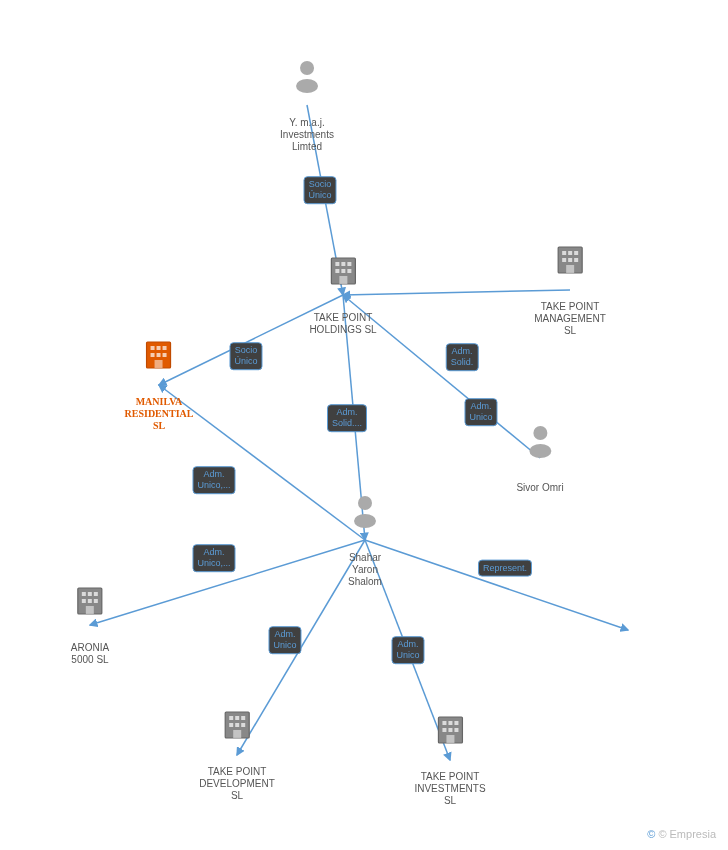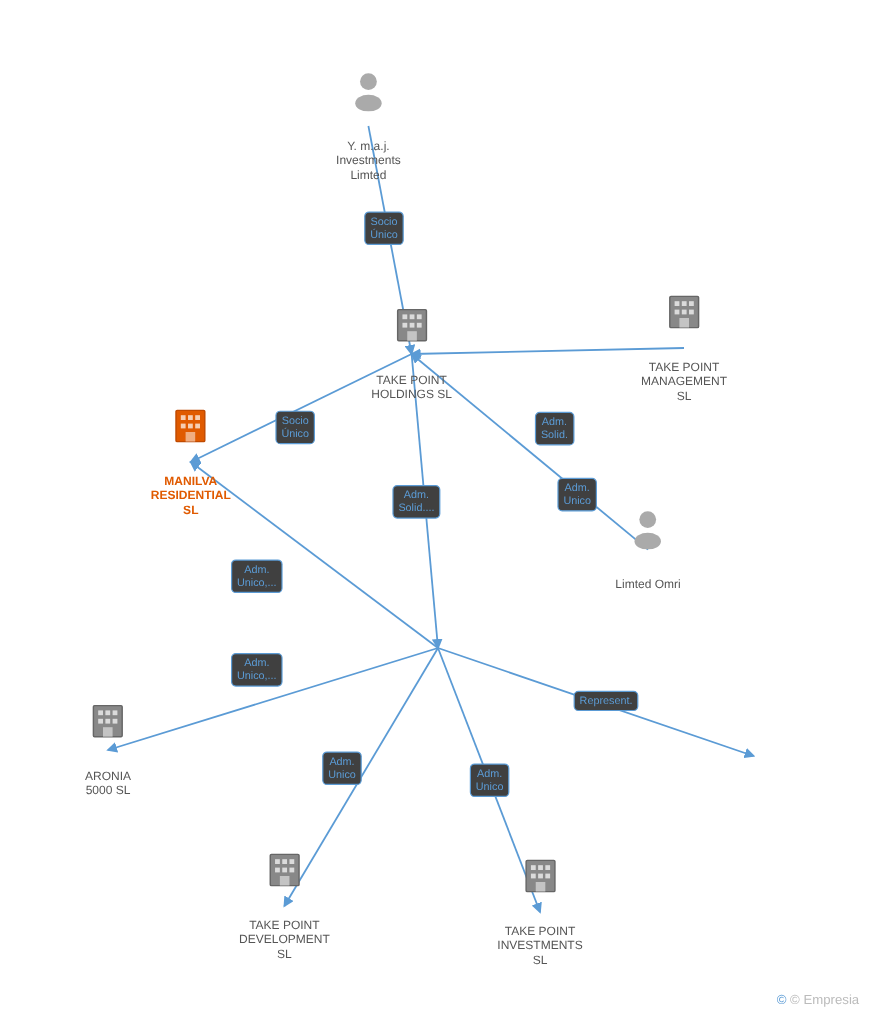--- a/index.html
+++ b/index.html
@@ -146,43 +146,52 @@
     <rect x="21" y="8" width="4" height="4" fill="white" opacity="0.7"></rect>
     <rect x="9" y="15" width="4" height="4" fill="white" opacity="0.7"></rect>
     <rect x="15" y="15" width="4" height="4" fill="white" opacity="0.7"></rect>
     <rect x="21" y="15" width="4" height="4" fill="white" opacity="0.7"></rect>
     <rect x="13" y="22" width="8" height="8" fill="white" opacity="0.5"></rect>
   </svg>
       <div class="node-label">TAKE POINT
 MANAGEMENT
 SL</div>
     </div>
-    <div class="node" style="left: 159px; top: 385px;">
+    <div class="node" style="left: 159px; top: 385px; font-family: Liberation Serif, serif;">
       <svg viewBox="0 0 34 34" class="building-icon orange-fill">
     <rect x="5" y="4" width="24" height="26" fill="#e05a00" rx="1"></rect>
     <rect x="5" y="4" width="24" height="26" fill="none" stroke="#c04a00" stroke-width="1.2" rx="1"></rect>
 
     <rect x="9" y="8" width="4" height="4" fill="white" opacity="0.7"></rect>
     <rect x="15" y="8" width="4" height="4" fill="white" opacity="0.7"></rect>
     <rect x="21" y="8" width="4" height="4" fill="white" opacity="0.7"></rect>
     <rect x="9" y="15" width="4" height="4" fill="white" opacity="0.7"></rect>
     <rect x="15" y="15" width="4" height="4" fill="white" opacity="0.7"></rect>
     <rect x="21" y="15" width="4" height="4" fill="white" opacity="0.7"></rect>
     <rect x="13" y="22" width="8" height="8" fill="white" opacity="0.5"></rect>
   </svg>
       <div class="node-label orange">MANILVA
 RESIDENTIAL
 SL</div>
+    </div>
+    <div class="node" style="left: 365px; top: 540px;">
+      <svg viewBox="0 0 36 36" class="person-icon">
+    <circle cx="18" cy="11" r="7" fill="#aaa"></circle>
+    <ellipse cx="18" cy="29" rx="11" ry="7" fill="#aaa"></ellipse>
+  </svg>
+      <div class="node-label">Shahar
+Yaron
+Shalom</div>
     </div>
     <div class="node" style="left: 540px; top: 458px;">
       <svg viewBox="0 0 36 36" class="person-icon">
     <circle cx="18" cy="11" r="7" fill="#aaa"></circle>
     <ellipse cx="18" cy="29" rx="11" ry="7" fill="#aaa"></ellipse>
   </svg>
-      <div class="node-label">Limted Omri</div>
+      <div class="node-label">Sivor Omri</div>
     </div>
     <div class="node" style="left: 90px; top: 625px; align-items: center;">
       <svg viewBox="0 0 34 34" class="building-icon">
     <rect x="5" y="4" width="24" height="26" fill="#888" rx="1"></rect>
     <rect x="5" y="4" width="24" height="26" fill="none" stroke="#666" stroke-width="1.2" rx="1"></rect>
 
     <rect x="9" y="8" width="4" height="4" fill="white" opacity="0.7"></rect>
     <rect x="15" y="8" width="4" height="4" fill="white" opacity="0.7"></rect>
     <rect x="21" y="8" width="4" height="4" fill="white" opacity="0.7"></rect>
     <rect x="9" y="15" width="4" height="4" fill="white" opacity="0.7"></rect>
@@ -227,16 +236,16 @@
 INVESTMENTS
 SL</div>
     </div>
     <div class="edge-label" style="left: 320px; top: 190px;">Socio<br>Único</div>
     <div class="edge-label" style="left: 246px; top: 356px;">Socio<br>Único</div>
     <div class="edge-label" style="left: 347px; top: 418px;">Adm.<br>Solid....</div>
     <div class="edge-label" style="left: 462px; top: 357px;">Adm.<br>Solid.</div>
     <div class="edge-label" style="left: 481px; top: 412px;">Adm.<br>Unico</div>
     <div class="edge-label" style="left: 214px; top: 480px;">Adm.<br>Unico,...</div>
     <div class="edge-label" style="left: 214px; top: 558px;">Adm.<br>Unico,...</div>
-    <div class="edge-label" style="left: 505px; top: 584px; text-align: right;">Represent.</div>
+    <div class="edge-label" style="left: 505px; top: 568px; text-align: right;">Represent.</div>
     <div class="edge-label" style="left: 285px; top: 640px;">Adm.<br>Unico</div>
     <div class="edge-label" style="left: 408px; top: 650px;">Adm.<br>Unico</div>
   </div>
 
 </body></html>

